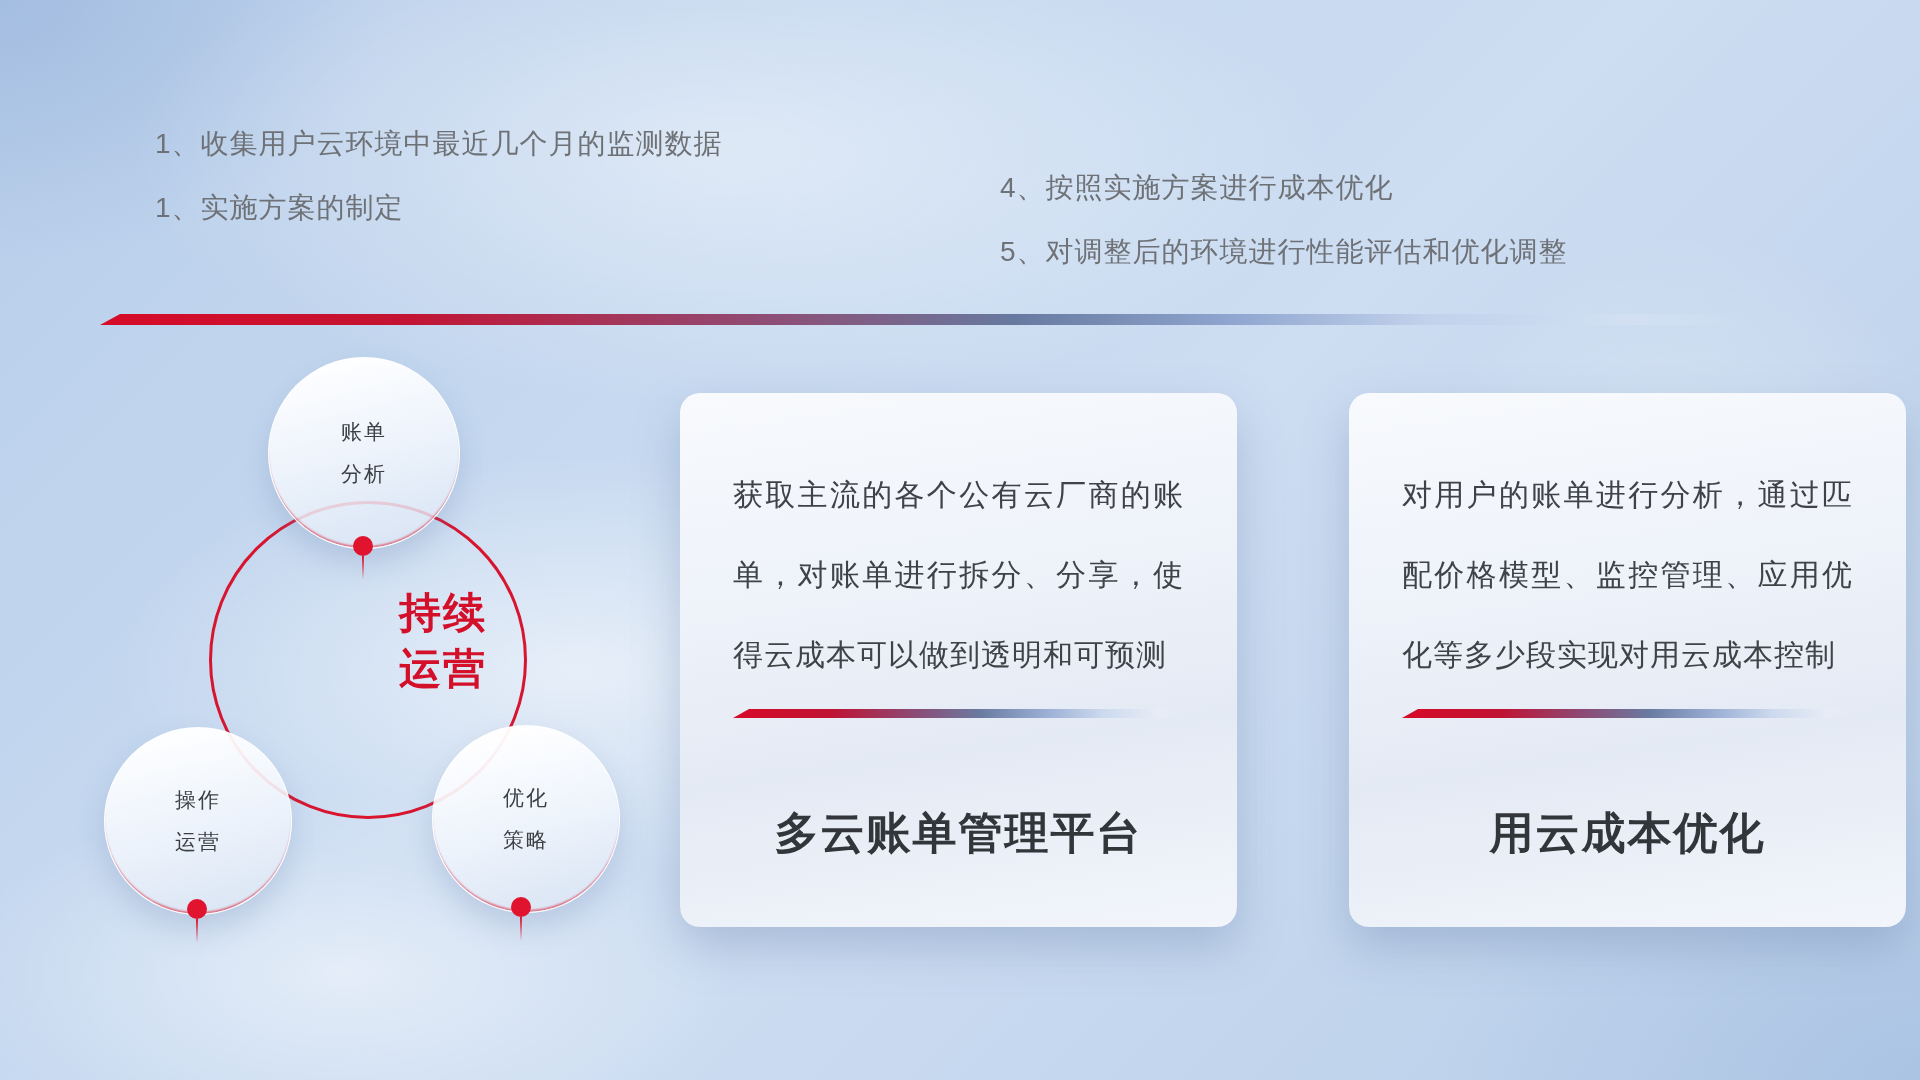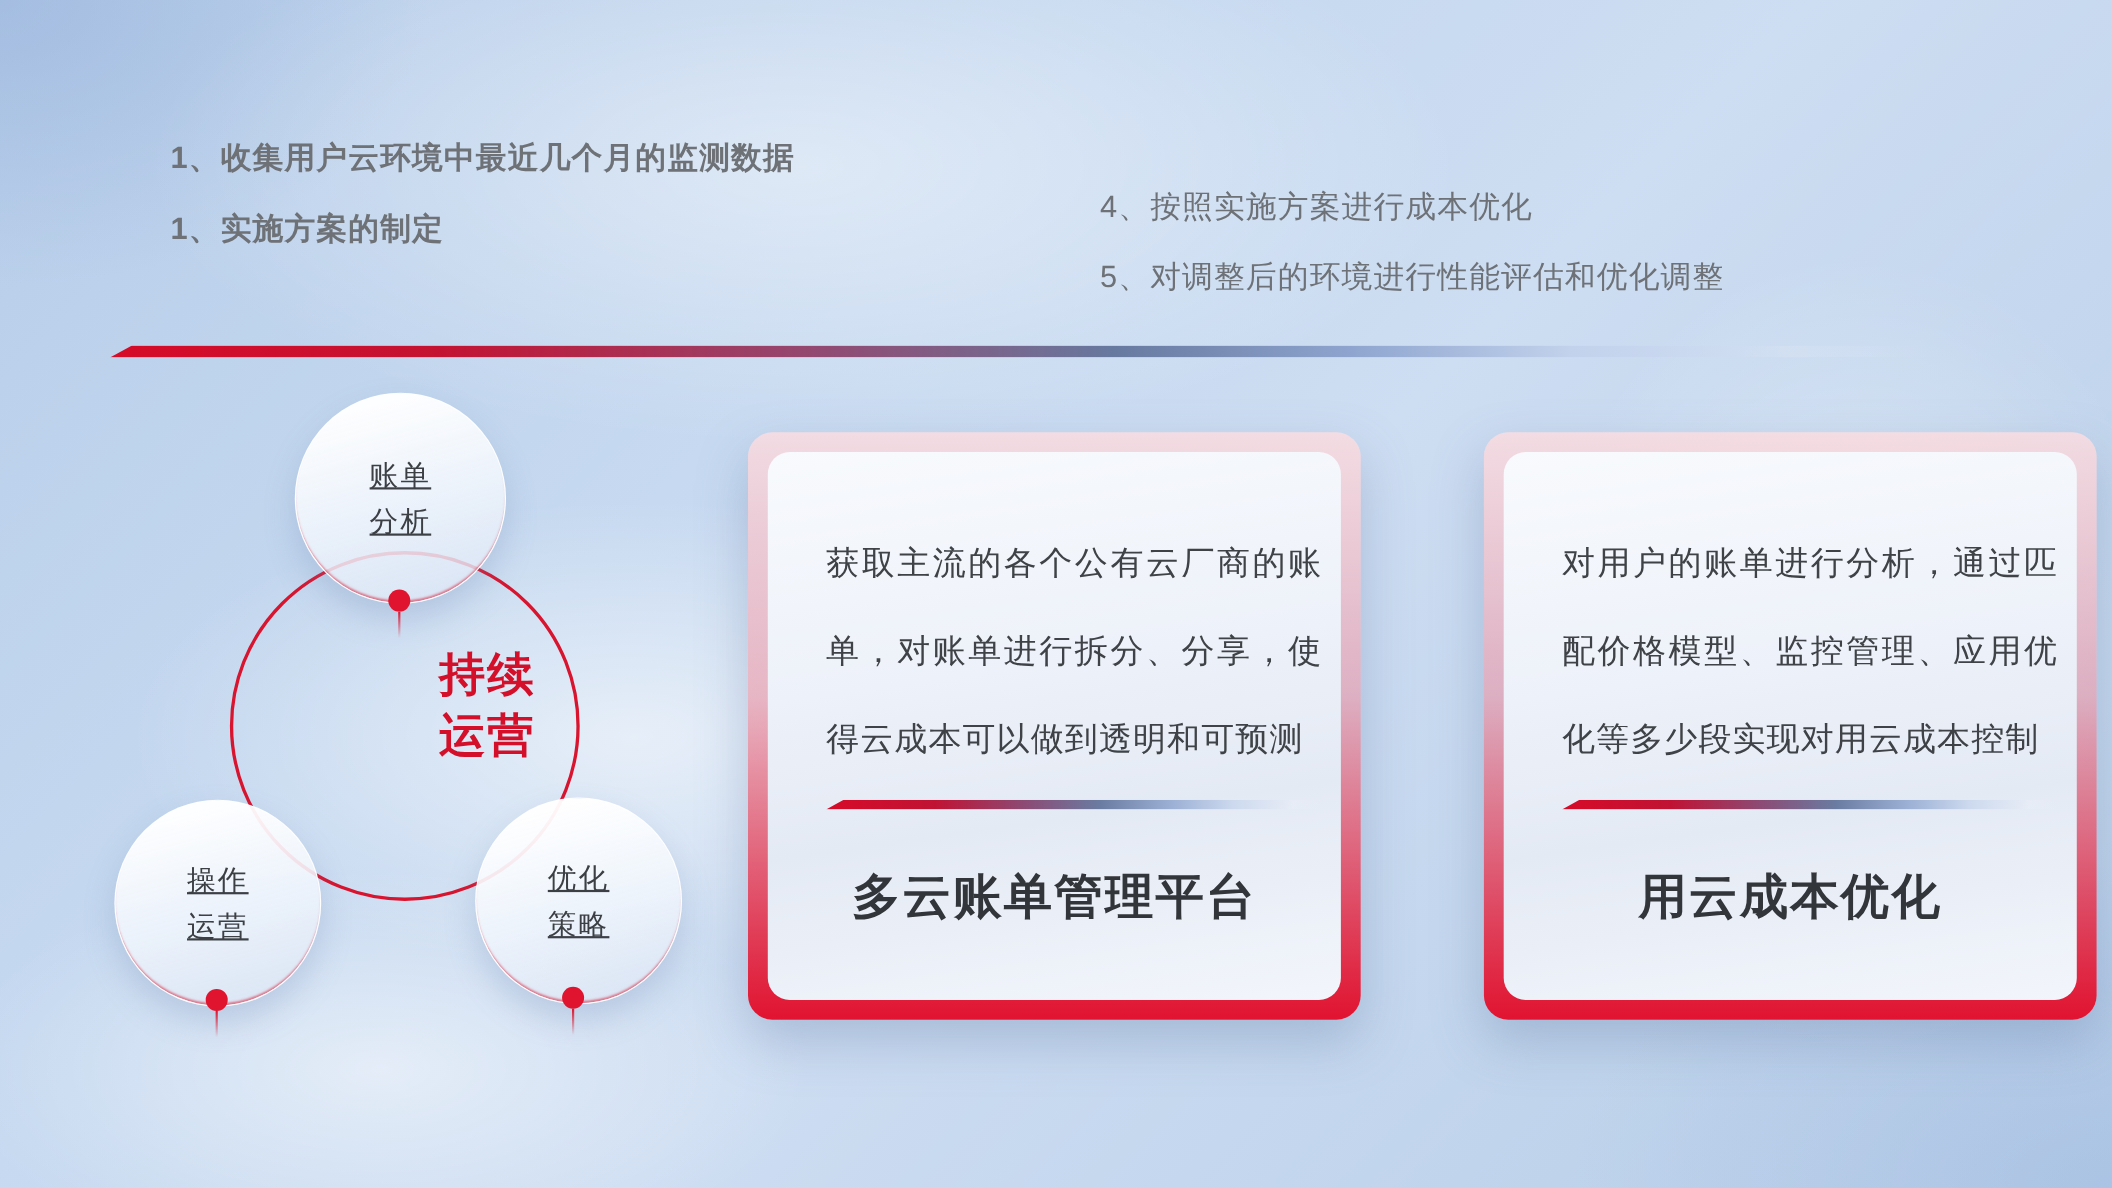--- a/index.html
+++ b/index.html
@@ -10,21 +10,21 @@
       radial-gradient(ellipse 560px 260px at 18% 90%, rgba(255,255,255,0.50), rgba(255,255,255,0) 70%),
       radial-gradient(ellipse 640px 300px at 30% 62%, rgba(255,255,255,0.55), rgba(255,255,255,0) 72%),
       radial-gradient(ellipse 420px 520px at 88% 55%, rgba(255,255,255,0.40), rgba(255,255,255,0) 70%),
       radial-gradient(ellipse 800px 340px at 38% 14%, rgba(255,255,255,0.45), rgba(255,255,255,0) 75%),
       radial-gradient(ellipse 600px 400px at 0% 0%, rgba(140,170,215,0.45), rgba(140,170,215,0) 65%),
       radial-gradient(ellipse 700px 420px at 100% 100%, rgba(150,178,220,0.40), rgba(150,178,220,0) 70%),
       linear-gradient(135deg,#b7cde9 0%,#c6d9f0 35%,#cdddf2 55%,#c0d4ec 80%,#b9cfe9 100%);
   }
   
   .steps{position:absolute;color:#6e7277;font-size:28px;line-height:64px;letter-spacing:1px;white-space:nowrap;}
-  .steps-left{left:155px;top:112px;font-weight:bold;}
+  .steps-left{left:155px;top:112px;}
   .steps-right{left:1000px;top:156px;}
   
   .main-divider{
     position:absolute;left:100px;top:314px;width:1660px;height:11px;
     background:linear-gradient(90deg,#d60b28 0%,#c41332 18%,#94476f 38%,#67799f 55%,#8fa5cf 68%,#c2d2ec 80%,rgba(220,230,245,0.35) 92%,rgba(255,255,255,0) 100%);
     clip-path:polygon(20px 0,100% 0,100% 100%,0 100%);
   }
   
   .ring{
     position:absolute;left:209px;top:501px;width:312px;height:312px;border-radius:50%;
@@ -38,29 +38,29 @@
   .bubble{
     position:absolute;border-radius:50%;
     background:linear-gradient(165deg,rgba(255,255,255,0.96) 12%,rgba(240,245,252,0.88) 55%,rgba(216,227,243,0.78) 100%);
     border:1px solid rgba(255,255,255,0.95);
     box-shadow:0 14px 28px rgba(110,135,180,0.28), inset 0 -3px 2px -1px rgba(216,20,46,0.55);
     display:flex;align-items:center;justify-content:center;
   }
   .bubble-top{left:268px;top:357px;width:190px;height:190px;}
   .bubble-bl{left:104px;top:727px;width:186px;height:186px;}
   .bubble-br{left:432px;top:725px;width:186px;height:186px;}
-  .bubble-label{display:flex;flex-direction:column;text-align:center;color:#3c4045;font-size:26px;line-height:42px;font-weight:500;letter-spacing:2px;text-decoration:underline;}
+  .bubble-label{display:flex;flex-direction:column;text-align:center;color:#3c4045;font-size:21px;line-height:42px;font-weight:500;letter-spacing:2px;}
   .node-dot{position:absolute;width:20px;height:20px;border-radius:50%;background:#e0142e;}
   .node-tail{position:absolute;width:2px;height:24px;background:linear-gradient(to bottom,#e0142e,rgba(224,20,46,0));}
   .dot-top{left:353px;top:536px;} .tail-top{left:362px;top:556px;}
   .dot-bl{left:187px;top:899px;}  .tail-bl{left:196px;top:919px;}
   .dot-br{left:511px;top:897px;}  .tail-br{left:520px;top:917px;}
   
   .card{
-    position:absolute;top:393px;width:557px;height:534px;border-radius:22px;padding:18px;box-sizing:border-box;
+    position:absolute;top:393px;width:557px;height:534px;border-radius:22px;padding:0;box-sizing:border-box;
     background:linear-gradient(to bottom,rgba(250,220,224,0.85) 0%,rgba(238,140,156,0.55) 45%,#e11330 100%);
     box-shadow:0 20px 45px rgba(105,128,170,0.35);
   }
   .card-1{left:680px;} .card-2{left:1349px;}
   .card-inner{
     width:100%;height:100%;border-radius:20px;box-sizing:border-box;
     background:linear-gradient(172deg,#f8fafd 0%,#edf1f9 40%,#e4eaf4 65%,#f2f5fb 100%);
     padding:62px 53px 34px 53px;display:flex;flex-direction:column;
   }
   .card-body{

